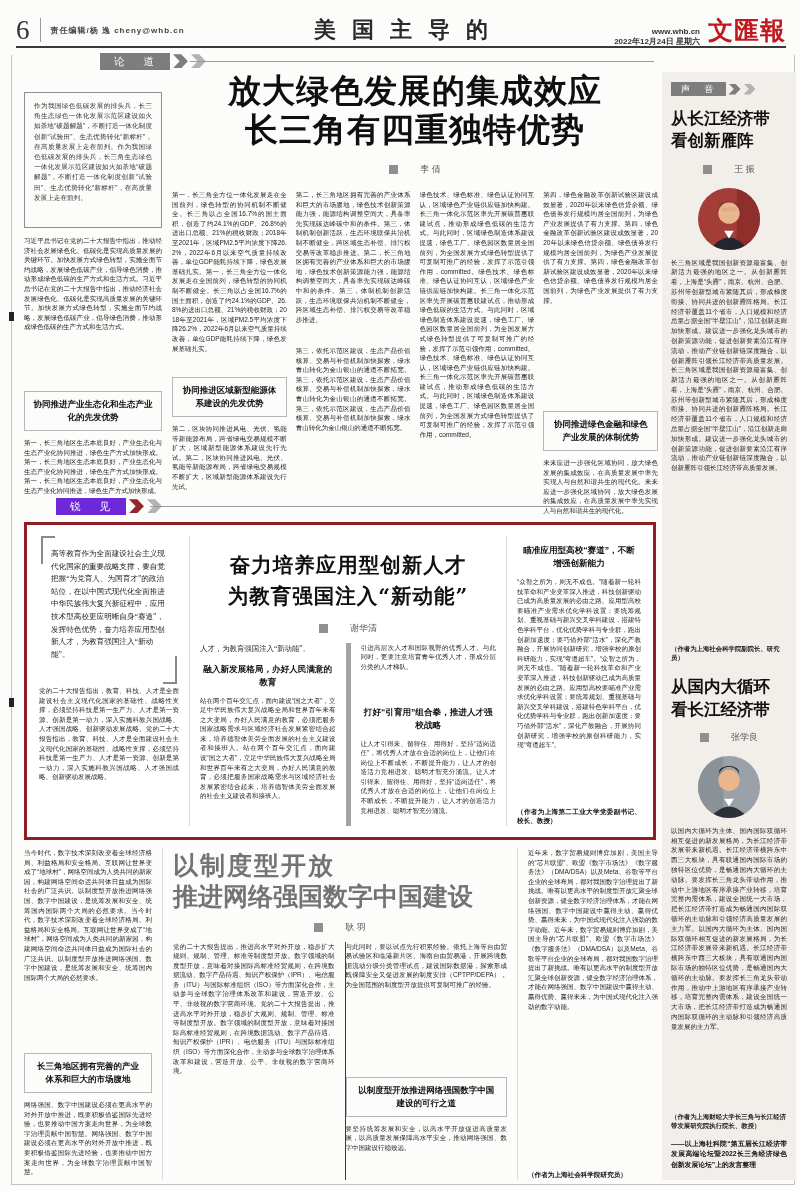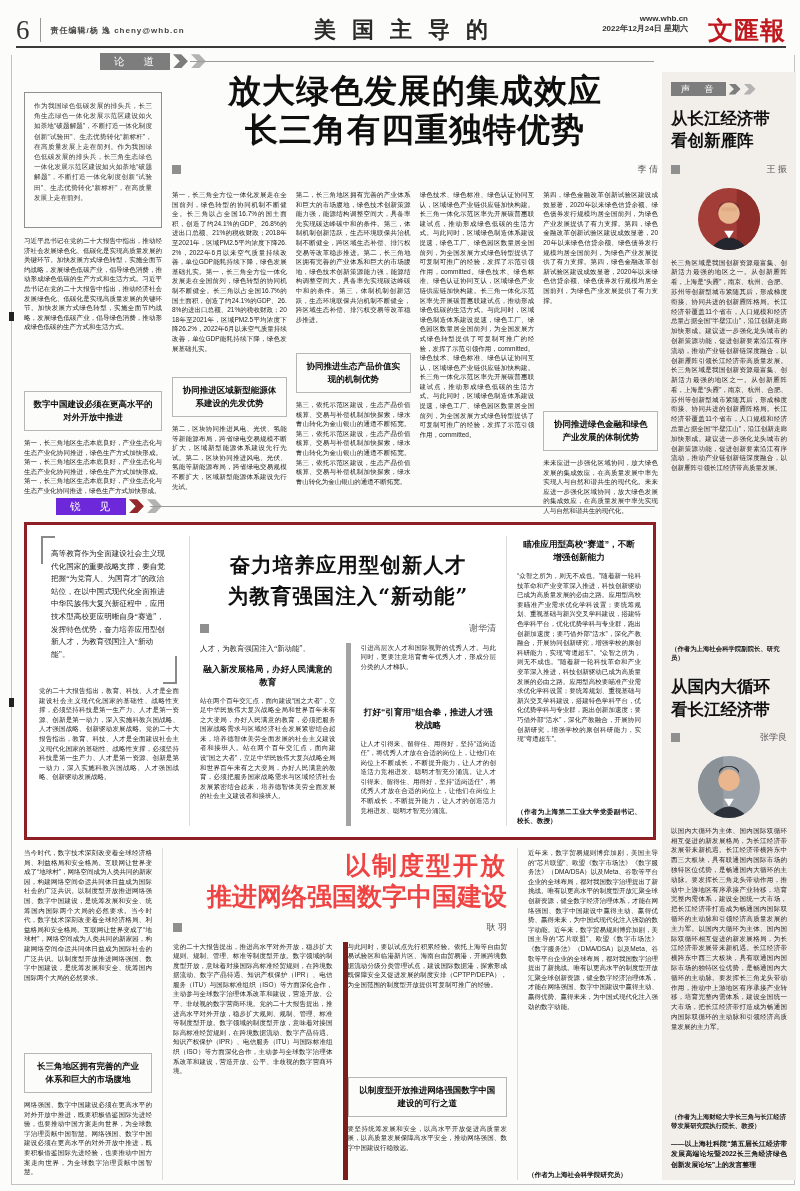--- a/index.html
+++ b/index.html
@@ -9,37 +9,37 @@
   .frame-left{position:absolute;left:11px;top:55px;bottom:6px;border-left:1px solid #c2c2c2}
   .frame-right{position:absolute;right:5px;top:55px;bottom:6px;border-left:1px solid #c2c2c2}
   .frame-bottom{position:absolute;left:11px;right:5px;bottom:6px;border-top:1px solid #c2c2c2}
   .frame-tick{position:absolute;left:9px;width:5px;height:9px;background:#222}
   
   .header{position:absolute;left:16px;top:14px;right:14px;height:34px;border-bottom:2px solid #3a3a3a;display:flex;align-items:center}
   .pageno{font-family:"Liberation Serif","DejaVu Serif",serif;font-size:27px;color:#333;line-height:1}
   .hdiv{width:1px;height:24px;background:#999;margin:0 10px}
   .editor{font-size:8px;color:#444;font-weight:700;letter-spacing:1px}
   .htitle{position:absolute;left:0;right:0;text-align:center;font-size:22px;letter-spacing:16px;color:#2a2a2a;font-weight:600;text-indent:16px}
-  .hright{margin-left:auto;display:flex;align-items:flex-start;gap:20px}
+  .hright{margin-left:auto;display:flex;align-items:flex-end;gap:8px}
   .hright .lines{text-align:right;color:#333}
   .hright .l1{font-size:8px;font-weight:800}
   .hright .l2{font-size:8px;font-weight:700}
   .masthead{font-size:25px;font-weight:900;color:#c0181f;font-family:"DejaVu Serif","Liberation Serif",serif;letter-spacing:1px}
   
   .badge-row{position:absolute;display:flex;align-items:center}
   .badge{color:#fff;font-size:10.5px;font-weight:400;letter-spacing:8px;padding:3px 8px 3px 14px;line-height:1}
   .badge.gray{background:#7d7d7d}
   .badge.red{background:#6d28d9}
   .chev{display:inline-block;width:15px;height:14px;margin-left:3px;clip-path:polygon(0 0,55% 0,100% 50%,55% 100%,0 100%,45% 50%)}
   .chev.c1{background:#7d7d7d}.chev.c2{background:#b3b3b3}
   .badge-row.redv .chev.c1{background:#93272b}
   .rule{position:absolute;border-top:1px solid #9a9a9a}
   
   .t{font-size:6.5px;line-height:9.6px;text-align:justify;color:#1d1d1d;overflow:hidden;word-break:break-all}
-  .byline{display:flex;align-items:center;justify-content:space-between;gap:22px;color:#555;font-size:9px}
+  .byline{display:flex;align-items:center;justify-content:center;gap:22px;color:#555;font-size:9px}
   .bsq{width:9px;height:9px;background:#8f8f8f;display:inline-block}
   .shbox{border:1px solid #b7b7b7;padding:6px 8px;font-weight:800;font-size:8.5px;line-height:13px;text-align:center;color:#111;margin:7px 0;flex-shrink:0}
   .sh{font-weight:800;font-size:8.6px;line-height:13px;text-align:center;color:#111;margin:7px 2px;flex-shrink:0}
   .fill{flex:1;min-height:0}
   .col{display:flex;flex-direction:column;min-width:0}
   
   .green{position:absolute;left:24px;top:70px;width:634px;height:462px}
   .g-head{position:absolute;left:148px;top:2px;width:486px;text-align:center;font-weight:900;font-size:33px;line-height:1.17;letter-spacing:1px;color:#0f0f0f;font-family:"DejaVu Sans","Liberation Sans",sans-serif}
   .g-byline{position:absolute;left:148px;top:93px;width:486px}
   .g-left{position:absolute;left:0;top:22px;width:138px;height:440px;display:flex;flex-direction:column}
@@ -59,27 +59,27 @@
   .r-cols{flex:1;display:flex;gap:10px;min-height:0}
   .r-cols .col{flex:1}
   .r-cols .col+ .col{border-left:5px solid #a3a3a3;padding-left:10px}
   .r-col4{flex:1;display:flex;flex-direction:column;min-width:0}
   .qtail{font-family:"Liberation Serif","DejaVu Serif",serif;font-size:7.4px;line-height:11px;color:#222;margin-bottom:2px;flex-shrink:0}
   .attrib{font-size:6.6px;line-height:9.6px;font-weight:700;color:#111;margin-top:4px;flex-shrink:0;text-align:justify}
   
   .digital{position:absolute;left:24px;top:848px;width:634px;height:332px;display:flex;gap:10px}
   .d-col1{width:128px;flex-shrink:0}
   .d-mid{width:356px;flex-shrink:0;display:flex;flex-direction:column;border-left:1px solid #dcdcdc;border-right:1px solid #dcdcdc;padding:0 10px}
-  .d-head{text-align:right;font-family:"DejaVu Serif","Liberation Serif",serif;font-weight:800;color:#ef4444;margin-top:2px}
+  .d-head{text-align:left;font-family:"DejaVu Serif","Liberation Serif",serif;font-weight:800;color:#737373;margin-top:2px}
   .d-head .h1{font-size:25px;line-height:1.25;letter-spacing:2px}
   .d-head .h2{font-size:25px;line-height:1.25}
   .d-byline{margin:8px 0 8px}
   .d-cols{flex:1;display:flex;gap:10px;min-height:0}
   .d-cols .col{flex:1}
-  .d-cols .col+.col{border-left:5px solid #7f1d1d;}
+  .d-cols .col+.col{border-left:1px solid #7f1d1d;}
   .d-col4{flex:1;display:flex;flex-direction:column;min-width:0}
   
   .sidebar{position:absolute;left:662px;top:72px;width:134px;height:1108px;background:#f2efeb;padding:10px 9px;display:flex;flex-direction:column}
   .sb-badge .badge{font-size:9px;letter-spacing:6px;padding:2.5px 6px 2.5px 10px}
   .sb-badge .chev{width:12px;height:11px}
   .sb-h{font-size:16.5px;font-weight:900;line-height:1.35;color:#101010;margin:12px 0 8px;font-family:"DejaVu Sans","Liberation Sans",sans-serif}
   .sb-byline{margin:2px 0 8px}
   .photo{width:62px;height:62px;border-radius:50%;overflow:hidden;margin:4px auto 8px;flex-shrink:0}
   .sb-body{font-size:6.5px;line-height:9.8px;text-align:justify;color:#1d1d1d;overflow:hidden;word-break:break-all}
   .sb-attr{font-size:6.4px;line-height:9.4px;font-weight:700;color:#222;margin:4px 0 2px}
@@ -122,32 +122,31 @@
   </div>
   <div class="g-byline byline">
     <span class="bsq"></span>
     <span>李 倩</span>
   </div>
   <div class="g-left col">
     <div class="introbox">
       <div class="t" style="height:100%">作为我国绿色低碳发展的排头兵，长三角生态绿色一体化发展示范区建设如火如荼地“破题解题”，不断打造一体化制度创新“试验田”、生态优势转化“新标杆”，在高质量发展上走在前列。作为我国绿色低碳发展的排头兵，长三角生态绿色一体化发展示范区建设如火如荼地“破题解题”，不断打造一体化制度创新“试验田”、生态优势转化“新标杆”，在高质量发展上走在前列。</div>
     </div>
     <div class="t" style="height:148px;flex-shrink:0">习近平总书记在党的二十大报告中指出，推动经济社会发展绿色化、低碳化是实现高质量发展的关键环节。加快发展方式绿色转型，实施全面节约战略，发展绿色低碳产业，倡导绿色消费，推动形成绿色低碳的生产方式和生活方式。习近平总书记在党的二十大报告中指出，推动经济社会发展绿色化、低碳化是实现高质量发展的关键环节。加快发展方式绿色转型，实施全面节约战略，发展绿色低碳产业，倡导绿色消费，推动形成绿色低碳的生产方式和生活方式。</div>
-    <div class="shbox">数字中国建设必须在更高水平的对外开放中推进</div>
+    <div class="shbox">协同推进产业生态化和生态产业化的先发优势</div>
     <div class="t fill">第一，长三角地区生态本底良好，产业生态化与生态产业化协同推进，绿色生产方式加快形成。第一，长三角地区生态本底良好，产业生态化与生态产业化协同推进，绿色生产方式加快形成。第一，长三角地区生态本底良好，产业生态化与生态产业化协同推进，绿色生产方式加快形成。</div>
   </div>
   <div class="g-cols">
     <div class="col">
       <div class="t" style="height:180px;flex-shrink:0">第一，长三角全方位一体化发展走在全国前列，绿色转型的协同机制不断健全。长三角以占全国16.7%的国土面积，创造了约24.1%的GDP、26.8%的进出口总额、21%的税收财政；2018年至2021年，区域PM2.5平均浓度下降26.2%，2022年6月以来空气质量持续改善，单位GDP能耗持续下降，绿色发展基础扎实。第一，长三角全方位一体化发展走在全国前列，绿色转型的协同机制不断健全。长三角以占全国16.7%的国土面积，创造了约24.1%的GDP、26.8%的进出口总额、21%的税收财政；2018年至2021年，区域PM2.5平均浓度下降26.2%，2022年6月以来空气质量持续改善，单位GDP能耗持续下降，绿色发展基础扎实。</div>
       <div class="shbox">协同推进区域新型能源体系建设的先发优势</div>
       <div class="t fill">第二，区块协同推进风电、光伏、氢能等新能源布局，跨省绿电交易规模不断扩大，区域新型能源体系建设先行先试。第二，区块协同推进风电、光伏、氢能等新能源布局，跨省绿电交易规模不断扩大，区域新型能源体系建设先行先试。</div>
     </div>
     <div class="col">
       <div class="t" style="height:156px;flex-shrink:0">第二，长三角地区拥有完善的产业体系和巨大的市场腹地，绿色技术创新策源能力强，能源结构调整空间大，具备率先实现碳达峰碳中和的条件。第三，体制机制创新活跃，生态环境联保共治机制不断健全，跨区域生态补偿、排污权交易等改革稳步推进。第二，长三角地区拥有完善的产业体系和巨大的市场腹地，绿色技术创新策源能力强，能源结构调整空间大，具备率先实现碳达峰碳中和的条件。第三，体制机制创新活跃，生态环境联保共治机制不断健全，跨区域生态补偿、排污权交易等改革稳步推进。</div>
-      <div class="shbox">协同推进生态产品价值实现的机制优势</div>
       <div class="t fill">第三，依托示范区建设，生态产品价值核算、交易与补偿机制加快探索，绿水青山转化为金山银山的通道不断拓宽。第三，依托示范区建设，生态产品价值核算、交易与补偿机制加快探索，绿水青山转化为金山银山的通道不断拓宽。第三，依托示范区建设，生态产品价值核算、交易与补偿机制加快探索，绿水青山转化为金山银山的通道不断拓宽。</div>
     </div>
     <div class="col">
       <div class="t fill">绿色技术、绿色标准、绿色认证协同互认，区域绿色产业链供应链加快构建。长三角一体化示范区率先开展碳普惠联建试点，推动形成绿色低碳的生活方式。与此同时，区域绿色制造体系建设提速，绿色工厂、绿色园区数量居全国前列，为全国发展方式绿色转型提供了可复制可推广的经验，发挥了示范引领作用，committed。绿色技术、绿色标准、绿色认证协同互认，区域绿色产业链供应链加快构建。长三角一体化示范区率先开展碳普惠联建试点，推动形成绿色低碳的生活方式。与此同时，区域绿色制造体系建设提速，绿色工厂、绿色园区数量居全国前列，为全国发展方式绿色转型提供了可复制可推广的经验，发挥了示范引领作用，committed。绿色技术、绿色标准、绿色认证协同互认，区域绿色产业链供应链加快构建。长三角一体化示范区率先开展碳普惠联建试点，推动形成绿色低碳的生活方式。与此同时，区域绿色制造体系建设提速，绿色工厂、绿色园区数量居全国前列，为全国发展方式绿色转型提供了可复制可推广的经验，发挥了示范引领作用，committed。</div>
     </div>
     <div class="col">
       <div class="t" style="height:214px;flex-shrink:0">第四，绿色金融改革创新试验区建设成效显著，2020年以来绿色信贷余额、绿色债券发行规模均居全国前列，为绿色产业发展提供了有力支撑。第四，绿色金融改革创新试验区建设成效显著，2020年以来绿色信贷余额、绿色债券发行规模均居全国前列，为绿色产业发展提供了有力支撑。第四，绿色金融改革创新试验区建设成效显著，2020年以来绿色信贷余额、绿色债券发行规模均居全国前列，为绿色产业发展提供了有力支撑。</div>
       <div class="shbox">协同推进绿色金融和绿色产业发展的体制优势</div>
       <div class="t fill">未来应进一步强化区域协同，放大绿色发展的集成效应，在高质量发展中率先实现人与自然和谐共生的现代化。未来应进一步强化区域协同，放大绿色发展的集成效应，在高质量发展中率先实现人与自然和谐共生的现代化。</div>
     </div>
@@ -182,21 +181,21 @@
         <div class="t fill">站在两个百年交汇点，面向建设“国之大者”，立足中华民族伟大复兴战略全局和世界百年未有之大变局，办好人民满意的教育，必须把服务国家战略需求与区域经济社会发展紧密结合起来，培养德智体美劳全面发展的社会主义建设者和接班人。站在两个百年交汇点，面向建设“国之大者”，立足中华民族伟大复兴战略全局和世界百年未有之大变局，办好人民满意的教育，必须把服务国家战略需求与区域经济社会发展紧密结合起来，培养德智体美劳全面发展的社会主义建设者和接班人。</div>
       </div>
       <div class="col">
         <div class="t" style="height:56px;flex-shrink:0">引进高层次人才和国际视野的优秀人才。与此同时，更要注意培育青年优秀人才，形成分层分类的人才梯队。</div>
         <div class="sh">打好“引育用”组合拳，推进人才强校战略</div>
         <div class="t fill">让人才引得来、留得住、用得好，坚持“适岗适任”，将优秀人才放在合适的岗位上，让他们在岗位上不断成长，不断提升能力，让人才的创造活力竞相迸发、聪明才智充分涌流。让人才引得来、留得住、用得好，坚持“适岗适任”，将优秀人才放在合适的岗位上，让他们在岗位上不断成长，不断提升能力，让人才的创造活力竞相迸发、聪明才智充分涌流。</div>
       </div>
     </div>
   </div>
   <div class="r-col4">
-    <div class="sh" style="margin-top:2px">瞄准应用型高校“赛道”，不断增强创新能力</div>
+    <div class="sh" style="margin-top:8px">瞄准应用型高校“赛道”，不断增强创新能力</div>
     <div class="t fill">“众智之所为，则无不成也。”随着新一轮科技革命和产业变革深入推进，科技创新驱动已成为高质量发展的必由之路。应用型高校要瞄准产业需求优化学科设置；要统筹规划、重视基础与新兴交叉学科建设，搭建特色学科平台，优化优势学科与专业群，跑出创新加速度；要巧借外部“活水”，深化产教融合，开展协同创新研究，增强学校的原创科研能力，实现“弯道超车”。“众智之所为，则无不成也。”随着新一轮科技革命和产业变革深入推进，科技创新驱动已成为高质量发展的必由之路。应用型高校要瞄准产业需求优化学科设置；要统筹规划、重视基础与新兴交叉学科建设，搭建特色学科平台，优化优势学科与专业群，跑出创新加速度；要巧借外部“活水”，深化产教融合，开展协同创新研究，增强学校的原创科研能力，实现“弯道超车”。</div>
     <div class="attrib">（作者为上海第二工业大学党委副书记、校长、教授）</div>
   </div>
 </div>
 
 <div class="digital">
   <div class="d-col1 col">
     <div class="t" style="height:198px;flex-shrink:0">当今时代，数字技术深刻改变着全球经济格局、利益格局和安全格局。互联网让世界变成了“地球村”，网络空间成为人类共同的新家园，构建网络空间命运共同体日益成为国际社会的广泛共识。以制度型开放推进网络强国、数字中国建设，是统筹发展和安全、统筹国内国际两个大局的必然要求。当今时代，数字技术深刻改变着全球经济格局、利益格局和安全格局。互联网让世界变成了“地球村”，网络空间成为人类共同的新家园，构建网络空间命运共同体日益成为国际社会的广泛共识。以制度型开放推进网络强国、数字中国建设，是统筹发展和安全、统筹国内国际两个大局的必然要求。</div>
     <div class="shbox">长三角地区拥有完善的产业体系和巨大的市场腹地</div>
     <div class="t fill">网络强国、数字中国建设必须在更高水平的对外开放中推进，既要积极借鉴国际先进经验，也要推动中国方案走向世界，为全球数字治理贡献中国智慧。网络强国、数字中国建设必须在更高水平的对外开放中推进，既要积极借鉴国际先进经验，也要推动中国方案走向世界，为全球数字治理贡献中国智慧。</div>

